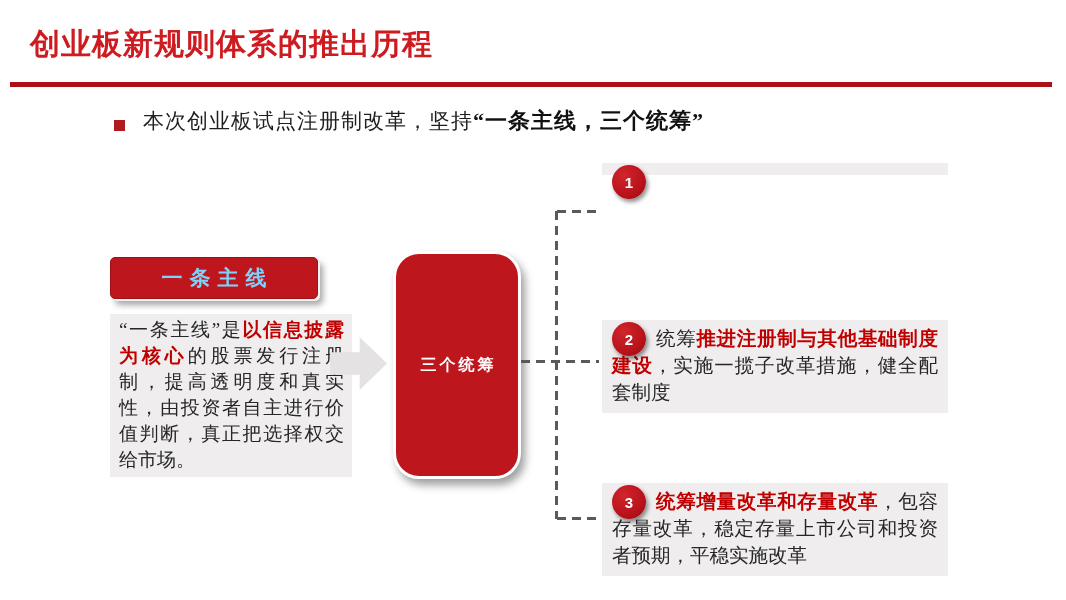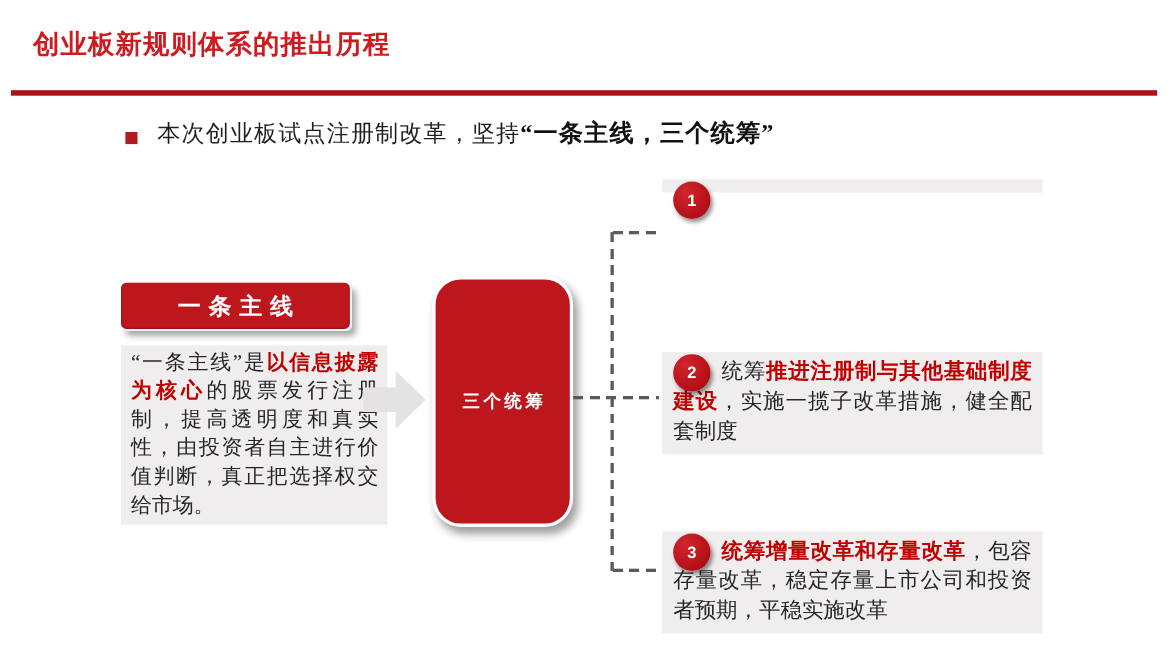--- a/index.html
+++ b/index.html
@@ -12,21 +12,21 @@
     height: 600px;
     background: #ffffff;
     overflow: hidden;
   }
 
   
   .page-title {
     position: absolute;
     left: 30px; top: 24px;
     font-family: "Liberation Sans", "DejaVu Sans", sans-serif;
-    font-size: 24px;
+    font-size: 30px;
     font-weight: bold;
     color: var(--title-red);
     letter-spacing: 1px;
     white-space: nowrap;
   }
   .title-rule {
     position: absolute;
     left: 10px; top: 82px;
     width: 1042px; height: 5px;
     background: var(--rule-red);
@@ -52,21 +52,21 @@
   
   .panel-header {
     position: absolute;
     left: 110px; top: 257px;
     width: 208px; height: 42px;
     background: var(--deep-red);
     border: 1px solid #9c1217;
     border-radius: 5px;
     box-shadow: 2px 2px 0 #f2f2f2, 5px 6px 6px rgba(0,0,0,0.35);
     display: flex; align-items: center; justify-content: center;
-    color: #ffffff;
+    color: #7dd3fc;
     font-size: 21px;
     font-weight: bold;
     letter-spacing: 7px;
     text-indent: 7px;
   }
   .panel-body {
     position: absolute;
     left: 110px; top: 314px;
     width: 242px;
     background: var(--panel-gray);

